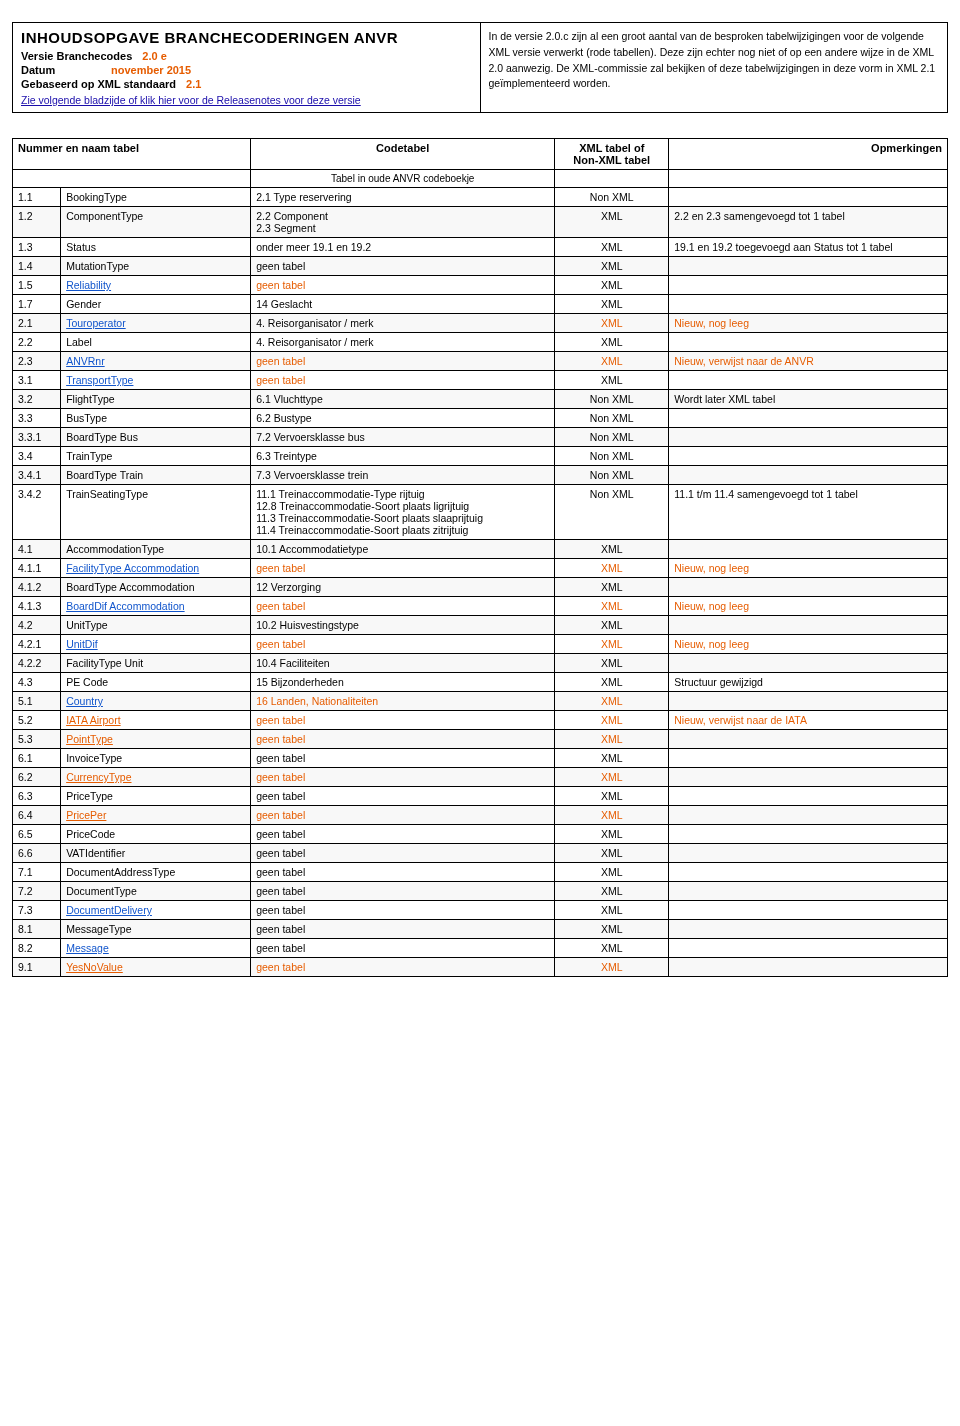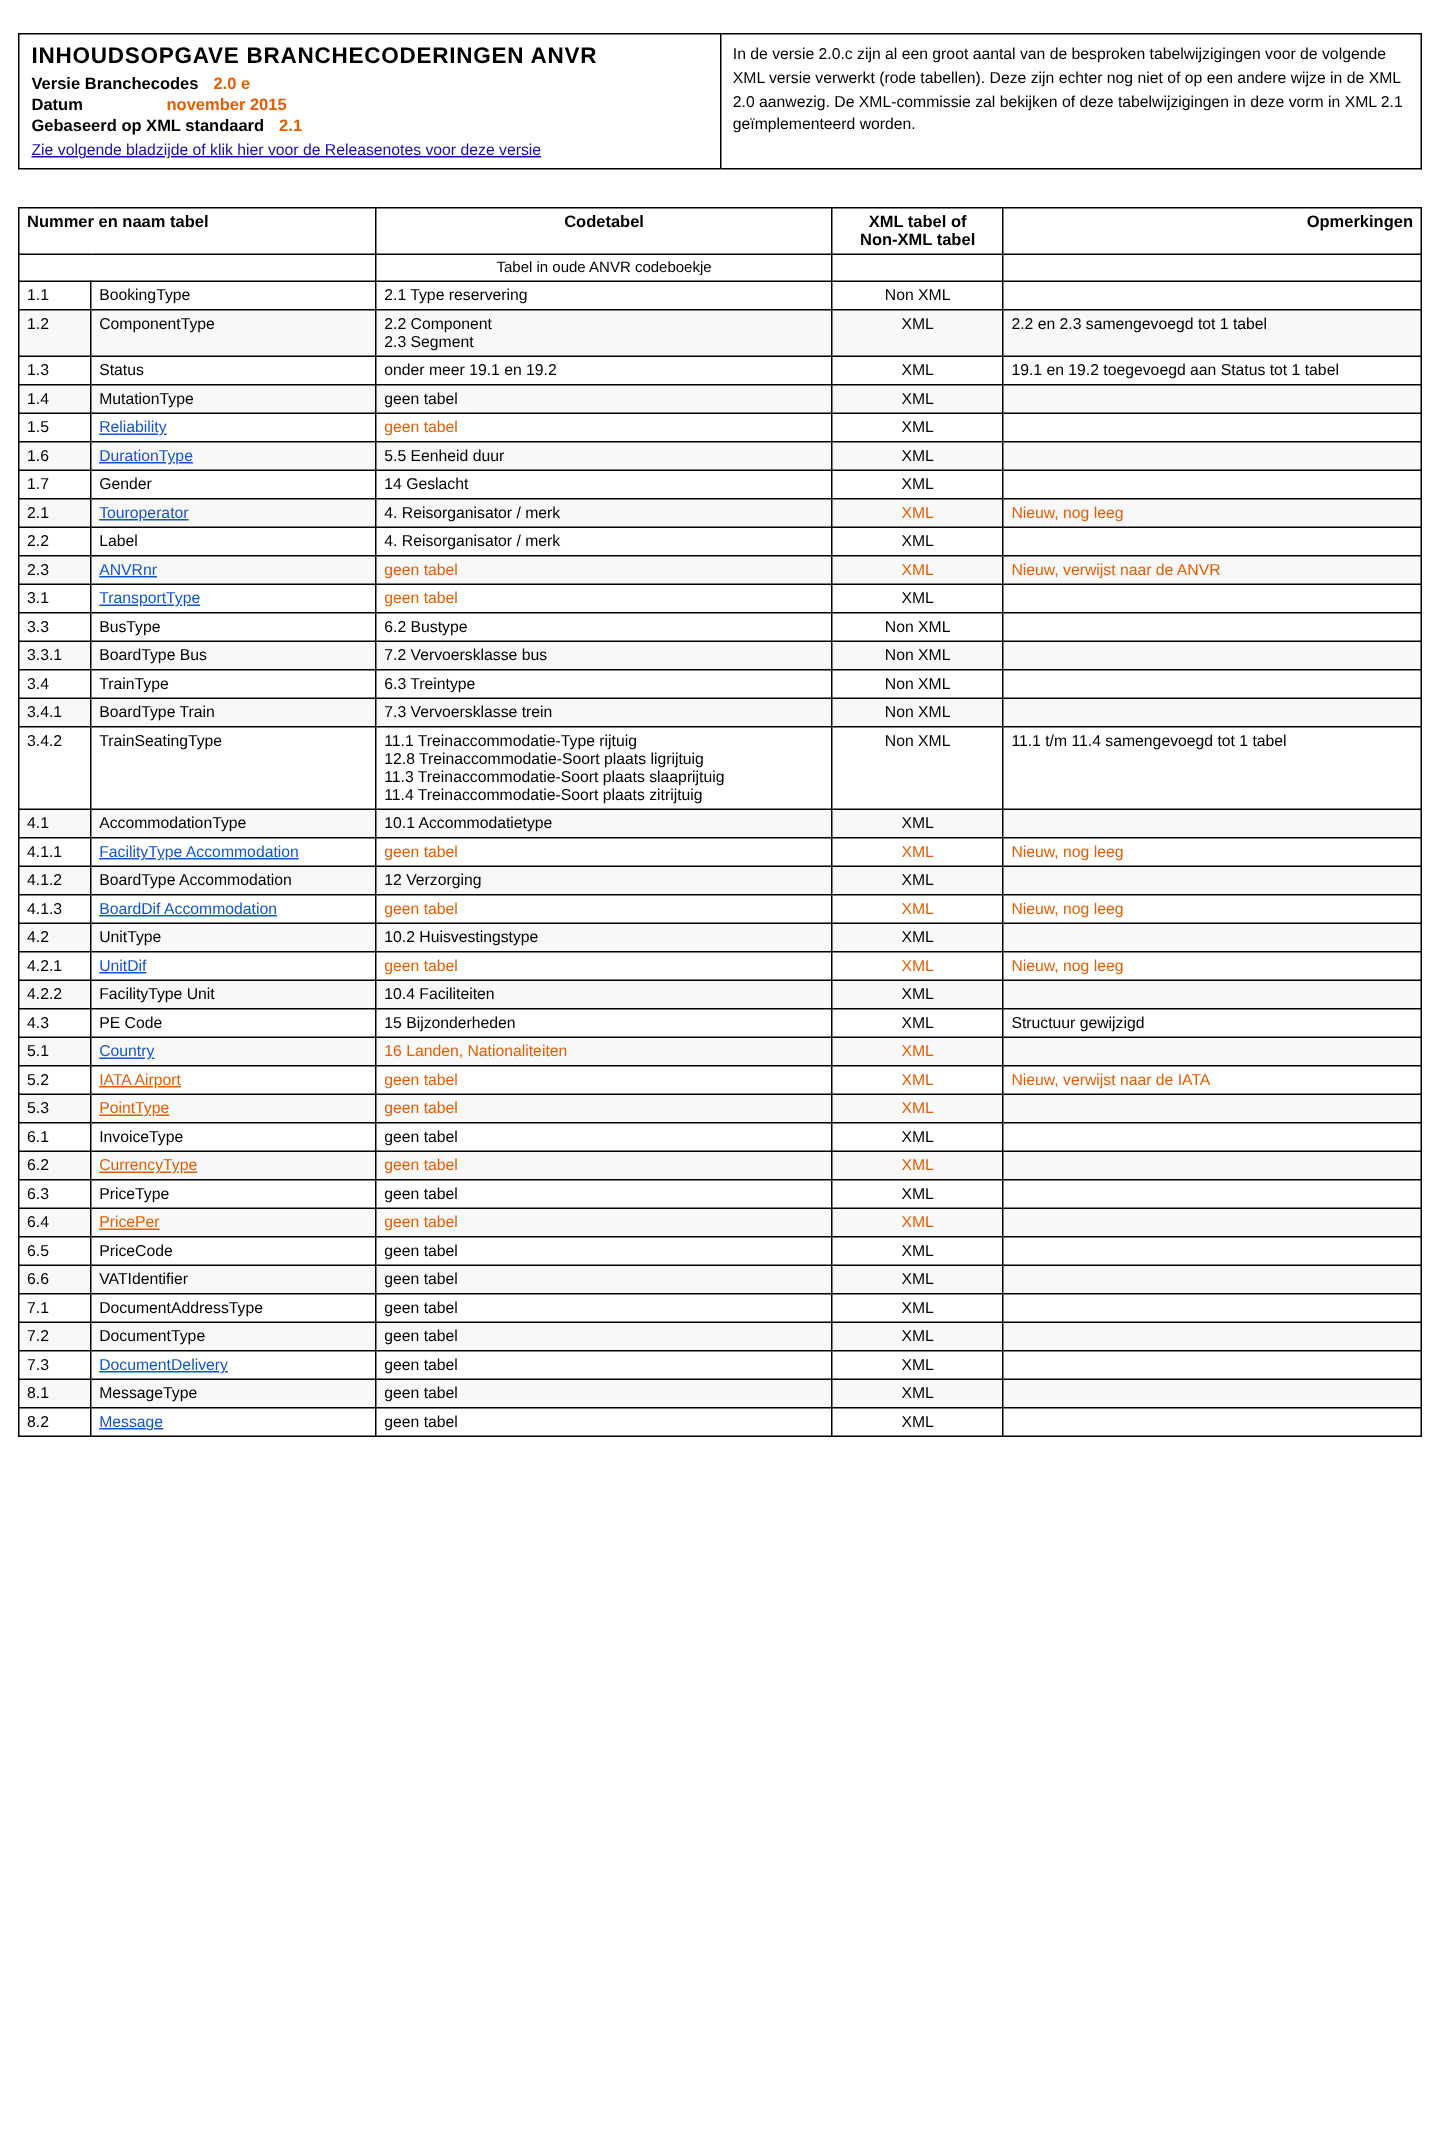--- a/index.html
+++ b/index.html
@@ -151,27 +151,20 @@
           <td style="width: 90px; vertical-align: top; text-align: center;">XML</td>
           <td style="width: 220px; vertical-align: top;"></td>
         </tr>
         <tr style="background: rgb(255, 255, 255);">
           <td style="white-space: nowrap; width: 38px; vertical-align: top;">1.5</td>
           <td style="width: 150px; vertical-align: top;"><span style="color: rgb(17, 85, 204); text-decoration: underline; cursor: pointer;">Reliability</span></td>
           <td style="width: 240px; vertical-align: top;"><span style="color: rgb(230, 92, 0);">geen tabel</span></td>
           <td style="width: 90px; vertical-align: top; text-align: center;">XML</td>
           <td style="width: 220px; vertical-align: top;"></td>
         </tr>
-        <tr style="background: rgb(248, 248, 248);">
-          <td style="white-space: nowrap; width: 38px; vertical-align: top;">1.6</td>
-          <td style="width: 150px; vertical-align: top;"><span style="color: rgb(17, 85, 204); text-decoration: underline; cursor: pointer;">DurationType</span></td>
-          <td style="width: 240px; vertical-align: top;"><span>5.5 Eenheid duur</span></td>
-          <td style="width: 90px; vertical-align: top; text-align: center;">XML</td>
-          <td style="width: 220px; vertical-align: top;"></td>
-        </tr>
         <tr style="background: rgb(255, 255, 255);">
           <td style="white-space: nowrap; width: 38px; vertical-align: top;">1.7</td>
           <td style="width: 150px; vertical-align: top;"><span>Gender</span></td>
           <td style="width: 240px; vertical-align: top;"><span>14 Geslacht</span></td>
           <td style="width: 90px; vertical-align: top; text-align: center;">XML</td>
           <td style="width: 220px; vertical-align: top;"></td>
         </tr>
         <tr style="background: rgb(248, 248, 248);">
           <td style="white-space: nowrap; width: 38px; vertical-align: top;">2.1</td>
           <td style="width: 150px; vertical-align: top;"><span style="color: rgb(17, 85, 204); text-decoration: underline; cursor: pointer;">Touroperator</span></td>
@@ -193,20 +186,27 @@
           <td style="width: 90px; vertical-align: top; text-align: center; color: rgb(230, 92, 0);">XML</td>
           <td style="width: 220px; vertical-align: top; color: rgb(230, 92, 0);">Nieuw, verwijst naar de ANVR</td>
         </tr>
         <tr style="background: rgb(255, 255, 255);">
           <td style="white-space: nowrap; width: 38px; vertical-align: top;">3.1</td>
           <td style="width: 150px; vertical-align: top;"><span style="color: rgb(17, 85, 204); text-decoration: underline; cursor: pointer;">TransportType</span></td>
           <td style="width: 240px; vertical-align: top;"><span style="color: rgb(230, 92, 0);">geen tabel</span></td>
           <td style="width: 90px; vertical-align: top; text-align: center;">XML</td>
           <td style="width: 220px; vertical-align: top;"></td>
         </tr>
+        <tr style="background: rgb(248, 248, 248);">
+          <td style="white-space: nowrap; width: 38px; vertical-align: top;">3.2</td>
+          <td style="width: 150px; vertical-align: top;"><span>FlightType</span></td>
+          <td style="width: 240px; vertical-align: top;"><span>6.1 Vluchttype</span></td>
+          <td style="width: 90px; vertical-align: top; text-align: center;">Non XML</td>
+          <td style="width: 220px; vertical-align: top;">Wordt later XML tabel</td>
+        </tr>
         <tr style="background: rgb(255, 255, 255);">
           <td style="white-space: nowrap; width: 38px; vertical-align: top;">3.3</td>
           <td style="width: 150px; vertical-align: top;"><span>BusType</span></td>
           <td style="width: 240px; vertical-align: top;"><span>6.2 Bustype</span></td>
           <td style="width: 90px; vertical-align: top; text-align: center;">Non XML</td>
           <td style="width: 220px; vertical-align: top;"></td>
         </tr>
         <tr style="background: rgb(248, 248, 248);">
           <td style="white-space: nowrap; width: 38px; vertical-align: top;">3.3.1</td>
           <td style="width: 150px; vertical-align: top;"><span>BoardType Bus</span></td>
@@ -380,18 +380,25 @@
           <td style="width: 150px; vertical-align: top;"><span>MessageType</span></td>
           <td style="width: 240px; vertical-align: top;"><span>geen tabel</span></td>
           <td style="width: 90px; vertical-align: top; text-align: center;">XML</td>
           <td style="width: 220px; vertical-align: top;"></td>
         </tr>
         <tr style="background: rgb(255, 255, 255);">
           <td style="white-space: nowrap; width: 38px; vertical-align: top;">8.2</td>
           <td style="width: 150px; vertical-align: top;"><span style="color: rgb(17, 85, 204); text-decoration: underline; cursor: pointer;">Message</span></td>
           <td style="width: 240px; vertical-align: top;"><span>geen tabel</span></td>
           <td style="width: 90px; vertical-align: top; text-align: center;">XML</td>
+          <td style="width: 220px; vertical-align: top;"></td>
+        </tr>
+        <tr style="background: rgb(248, 248, 248);">
+          <td style="white-space: nowrap; width: 38px; vertical-align: top;">9.1</td>
+          <td style="width: 150px; vertical-align: top;"><span style="color: rgb(230, 92, 0); text-decoration: underline; cursor: pointer;">YesNoValue</span></td>
+          <td style="width: 240px; vertical-align: top;"><span style="color: rgb(230, 92, 0);">geen tabel</span></td>
+          <td style="width: 90px; vertical-align: top; text-align: center; color: rgb(230, 92, 0);">XML</td>
           <td style="width: 220px; vertical-align: top;"></td>
         </tr>
       </tbody>
   </table>
 
 </div>
 
 </body></html>

